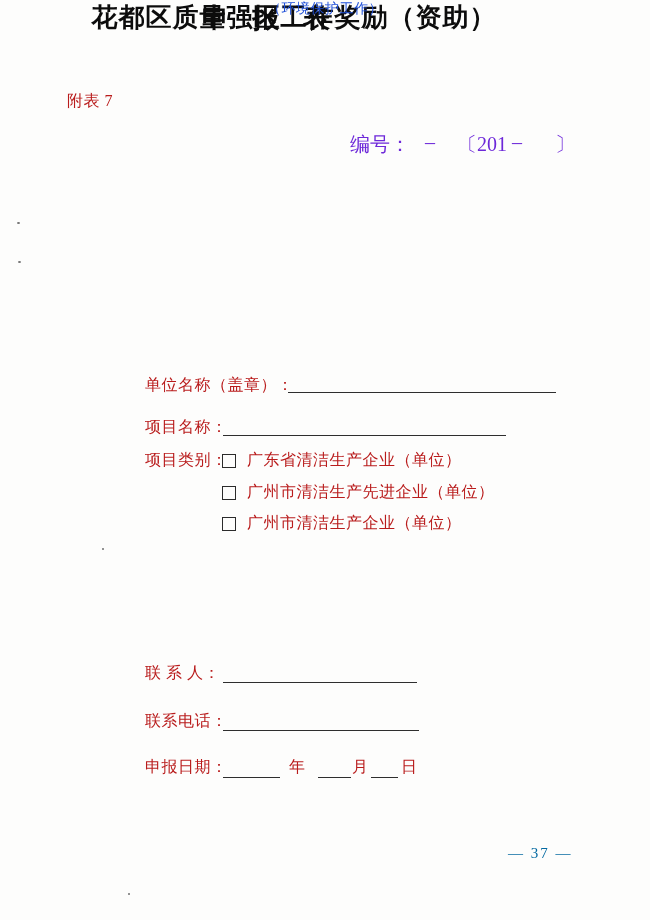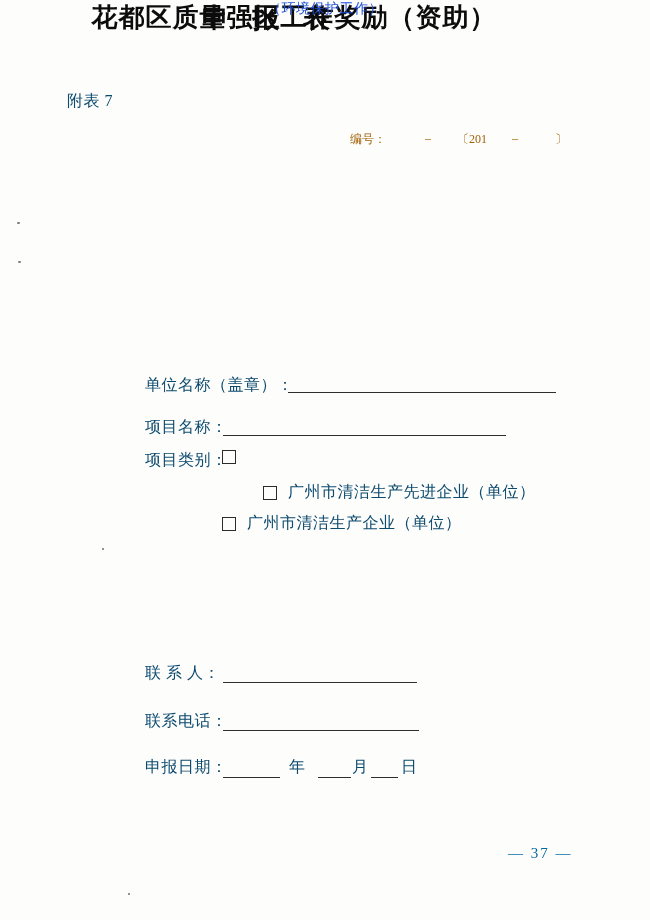--- a/index.html
+++ b/index.html
@@ -6,22 +6,22 @@
   body{
     width:650px;height:920px;
     background:#ffffff;
     font-family:"Liberation Serif","DejaVu Serif",serif;
   }
   .page{
     position:relative;width:650px;height:920px;overflow:hidden;
     background:#fdfdfc;color:#1c1c1c;
   }
   .abs{position:absolute;white-space:nowrap;}
-  .label{font-size:16px;letter-spacing:0.5px;color:#0c4a6e;}
-  .serial{font-size:12px;color:#a16207;}
+  .label{font-size:16px;letter-spacing:0.5px;color:#b91c1c;}
+  .serial{font-size:20px;color:#6d28d9;}
   .title-main{
     left:0;top:182;width:588px;text-align:center;
     font-family:"Liberation Sans","DejaVu Sans",sans-serif;
     font-weight:bold;font-size:26px;letter-spacing:1px;color:#0c0c0c;
   }
   .title-sub{
     left:0;top:231;width:540px;text-align:center;
     font-family:"Liberation Sans","DejaVu Sans",sans-serif;
     font-weight:bold;font-size:27px;letter-spacing:8px;color:#0c0c0c;
   }
@@ -61,23 +61,24 @@
   <div class="abs label" style="left:145px;top:375px;">单位名称（盖章）：</div>
   <div class="uline" style="left:288px;top:392px;width:268px;"></div>
 
   <div class="abs label" style="left:145px;top:417px;">项目名称：</div>
   <div class="uline" style="left:223px;top:435px;width:283px;"></div>
 
   <div class="abs label" style="left:145px;top:450px;">项目类别：</div>
 
   <div class="abs cat-row" style="left:222px;top:450px;">
     <span class="checkbox"></span>
+    <span class="label">广东省清洁生产企业（单位）</span>
   </div>
 
-  <div class="abs cat-row" style="left:222px;top:482px;margin-left:41px;">
+  <div class="abs cat-row" style="left:222px;top:482px;">
     <span class="checkbox"></span>
     <span class="label">广州市清洁生产先进企业（单位）</span>
   </div>
 
   <div class="abs cat-row" style="left:222px;top:513px;">
     <span class="checkbox"></span>
     <span class="label">广州市清洁生产企业（单位）</span>
   </div>
 
   <div class="abs label" style="left:145px;top:663px;">联 系 人：</div>

